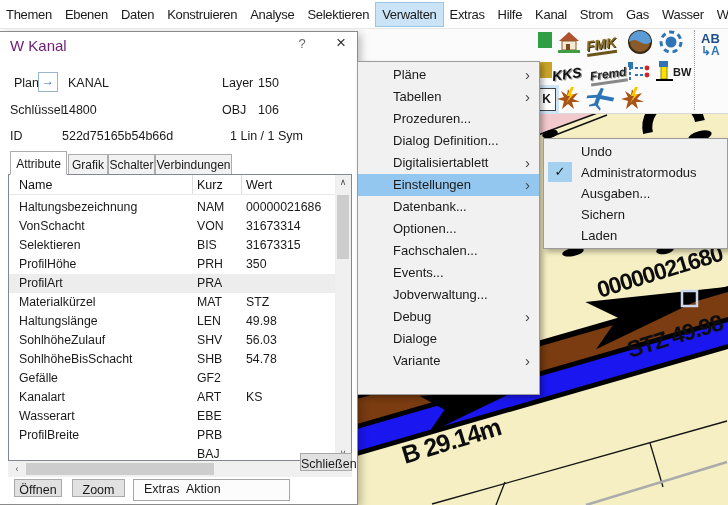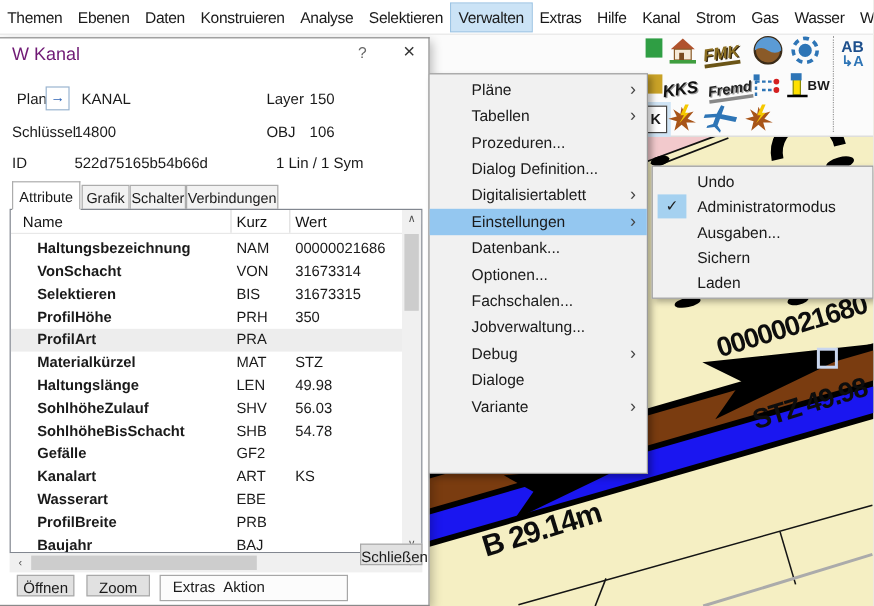--- a/index.html
+++ b/index.html
@@ -44,21 +44,21 @@
   .tab.active{background:#fff;border-bottom:1px solid #fff;z-index:2;}
   
   #attr-table{position:absolute;left:8px;top:142px;width:344px;height:287px;border:1px solid #828790;
               box-sizing:border-box;background:#fff;overflow:hidden;}
   .th{position:absolute;top:0;height:20px;line-height:20px;font-size:12.5px;color:#111;}
   .hsep{position:absolute;top:0;height:19px;border-left:1px solid #dcdcdc;}
   #thead-line{position:absolute;top:19px;left:0;width:326px;border-top:1px solid #e8e8e8;}
   .trow{position:absolute;left:0;width:326px;height:19px;line-height:19px;font-size:12.3px;}
   .trow.selected{background:#ededed;}
   .tc{position:absolute;top:0;white-space:nowrap;overflow:hidden;}
-  .tc.c0{left:22px;width:170px;font-weight:bold;} .tc.c1{left:188px;width:45px;} .tc.c2{left:237px;width:85px;}
+  .tc.c0{left:10px;width:170px;} .tc.c1{left:188px;width:45px;} .tc.c2{left:237px;width:85px;}
   
   .sb{background:#f0f0f0;position:absolute;}
   .sb-btn{position:absolute;color:#505050;font-size:9px;text-align:center;background:#f0f0f0;}
   .sb-thumb{position:absolute;background:#cdcdcd;}
   #vsb{right:0;top:0;width:16px;height:285px;}
   #hsb{left:8px;top:429px;width:344px;height:16px;}
   
   .btn{position:absolute;height:18px;background:#e1e1e1;border:1px solid #a9a9a9;
        box-sizing:border-box;font-size:12.5px;text-align:center;line-height:20px;}
   #extras-box{position:absolute;left:133px;top:447px;width:157px;height:22px;border:1px solid #a7a7a7;
@@ -290,21 +290,20 @@
             <span class="tc c0">Wasserart</span>
             <span class="tc c1">EBE</span>
             <span class="tc c2"></span>
           </div>
           <div class="trow" style="top: 251px;">
             <span class="tc c0">ProfilBreite</span>
             <span class="tc c1">PRB</span>
             <span class="tc c2"></span>
           </div>
           <div class="trow" style="top: 270px;">
-            <span class="tc c0">Baujahr</span>
             <span class="tc c1">BAJ</span>
             <span class="tc c2"></span>
           </div>
         </div>
       <div class="sb" id="vsb">
         <div class="sb-btn" style="left:0;top:2px;width:16px">∧</div>
         <div class="sb-thumb" style="left:2px;top:20px;width:12px;height:64px"></div>
         <div class="sb-btn" style="left:0;bottom:2px;width:16px">∨</div>
       </div>
     </div>
@@ -327,20 +326,21 @@
   <div id="dropdown">
       <div class="dd-item">Pläne<span class="dd-arrow">›</span></div>
       <div class="dd-item">Tabellen<span class="dd-arrow">›</span></div>
       <div class="dd-item">Prozeduren...</div>
       <div class="dd-item">Dialog Definition...</div>
       <div class="dd-item">Digitalisiertablett<span class="dd-arrow">›</span></div>
       <div class="dd-item hl">Einstellungen<span class="dd-arrow">›</span></div>
       <div class="dd-item">Datenbank...</div>
       <div class="dd-item">Optionen...</div>
       <div class="dd-item">Fachschalen...</div>
+      <div class="dd-item">Events...</div>
       <div class="dd-item">Jobverwaltung...</div>
       <div class="dd-item">Debug<span class="dd-arrow">›</span></div>
       <div class="dd-item">Dialoge</div>
       <div class="dd-item">Variante<span class="dd-arrow">›</span></div>
     </div>
   <div id="submenu">
       <div class="sm-item">Undo</div>
       <div class="sm-item">Administratormodus<span class="sm-check">✓</span></div>
       <div class="sm-item">Ausgaben...</div>
       <div class="sm-item">Sichern</div>

